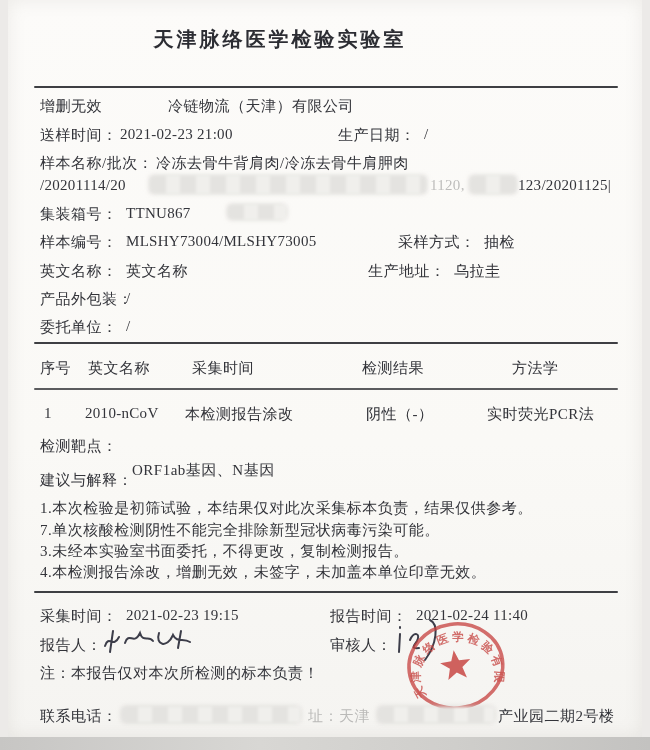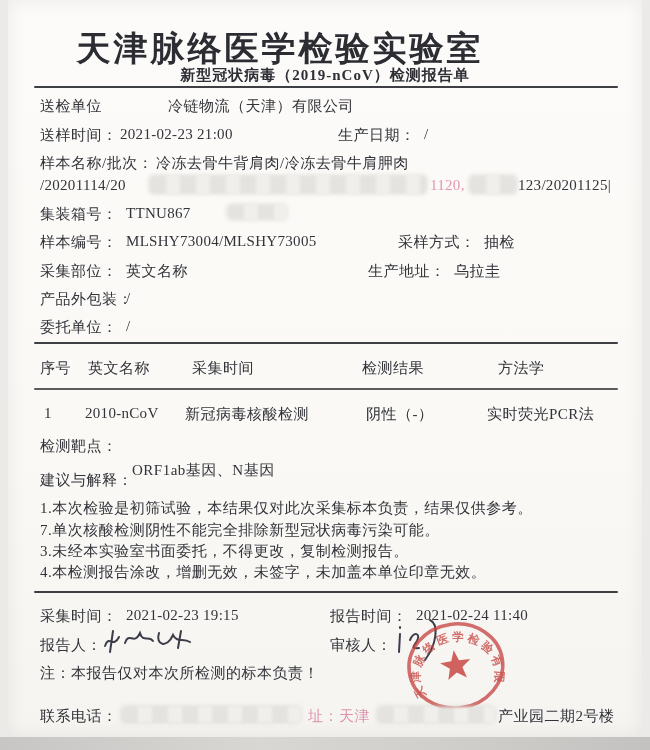--- a/index.html
+++ b/index.html
@@ -11,46 +11,45 @@
   .photo{position:relative;width:650px;height:750px;overflow:hidden;background:#eceae8;}
   .paper{
     position:absolute;left:8px;top:0;width:634px;height:737px;
     background:linear-gradient(180deg,#fcfbf9 0%,#faf9f6 60%,#f5f4f1 100%);
     box-shadow:inset 0 0 18px rgba(120,115,105,.12);
   }
   .bottom-strip{position:absolute;left:0;top:737px;width:650px;height:13px;
     background:linear-gradient(90deg,#c7c6c4 0%,#d8d7d4 40%,#cfcecb 70%,#c3c2c0 100%);}
   .abs{position:absolute;white-space:nowrap;}
   .t{color:#33343a;font-size:15px;letter-spacing:.5px;}
-  .title{font-size:34px;font-weight:bold;letter-spacing:3px;color:#2c2d33;width:560px;text-align:center;}
+  .title{font-size:20px;font-weight:bold;letter-spacing:3px;color:#2c2d33;width:560px;text-align:center;}
   .subtitle{font-size:15px;font-weight:bold;letter-spacing:1px;color:#2e2f35;width:650px;text-align:center;}
   .rule{position:absolute;left:34px;width:584px;height:2px;background:#3e3f43;border-radius:1px;}
   .rule.thin{height:2px;opacity:.85;}
   .blur{
     position:absolute;border-radius:3px;filter:blur(1.6px);
     background:repeating-linear-gradient(90deg,#e4e3e0 0 16px,#f0efec 16px 30px);
     box-shadow:0 0 4px rgba(200,198,194,.9);
   }
-  .faint{opacity:.45;color:#be185d;}
+  .faint{opacity:.45;color:#737373;}
   .sig{position:absolute;}
   .sig path{stroke:#3c3d49;stroke-width:2;fill:none;stroke-linecap:round;}
   .stamp{position:absolute;transform:rotate(-8deg);opacity:.88;}
   .mono-num{letter-spacing:.3px;}
 </style>
 </head>
 <body>
 
 <div class="photo">
   <div class="paper"></div>
 
   <div class="abs title" style="top:26px;left:0;">天津脉络医学检验实验室</div>
-  <div class="abs subtitle" style="top:66px;left:0;">新型冠状病毒（2019-nCoV）检测报告单</div>
   <div class="rule" style="top:86px;"></div>
 
-  <div class="abs t" style="top:97px;left:40px;">送检单位</div>
+  <div class="abs t" style="top:97px;left:40px;">增删无效</div>
   <div class="abs t" style="top:97px;left:168px;">冷链物流（天津）有限公司</div>
 
   <div class="abs t" style="top:126px;left:40px;">送样时间：</div>
   <div class="abs t mono-num" style="top:126px;left:120px;">2021-02-23 21:00</div>
   <div class="abs t" style="top:126px;left:338px;">生产日期：</div>
   <div class="abs t" style="top:126px;left:424px;">/</div>
 
   <div class="abs t" style="top:154px;left:40px;">样本名称/批次：</div>
   <div class="abs t" style="top:154px;left:156px;">冷冻去骨牛背肩肉/冷冻去骨牛肩胛肉</div>
 
@@ -62,44 +61,44 @@
 
   <div class="abs t" style="top:205px;left:40px;">集装箱号：</div>
   <div class="abs t mono-num" style="top:205px;left:126px;">TTNU867</div>
   <div class="blur" style="top:205px;left:228px;width:58px;height:14px;"></div>
 
   <div class="abs t" style="top:233px;left:40px;">样本编号：</div>
   <div class="abs t mono-num" style="top:233px;left:126px;">MLSHY73004/MLSHY73005</div>
   <div class="abs t" style="top:233px;left:398px;">采样方式：</div>
   <div class="abs t" style="top:233px;left:484px;">抽检</div>
 
-  <div class="abs t" style="top:262px;left:40px;">采集部位：</div>
+  <div class="abs t" style="top:262px;left:40px;">英文名称：</div>
   <div class="abs t" style="top:262px;left:126px;">英文名称</div>
   <div class="abs t" style="top:262px;left:368px;">生产地址：</div>
   <div class="abs t" style="top:262px;left:454px;">乌拉圭</div>
 
   <div class="abs t" style="top:290px;left:40px;">产品外包装：</div>
   <div class="abs t" style="top:290px;left:126px;">/</div>
 
   <div class="abs t" style="top:318px;left:40px;">委托单位：</div>
   <div class="abs t" style="top:318px;left:126px;">/</div>
 
   <div class="rule" style="top:342px;"></div>
 
   <div class="abs t" style="top:359px;left:40px;">序号</div>
   <div class="abs t" style="top:359px;left:88px;">英文名称</div>
   <div class="abs t" style="top:359px;left:192px;">采集时间</div>
   <div class="abs t" style="top:359px;left:362px;">检测结果</div>
-  <div class="abs t" style="top:359px;left:498px;">方法学</div>
+  <div class="abs t" style="top:359px;left:512px;">方法学</div>
 
   <div class="rule thin" style="top:388px;"></div>
 
   <div class="abs t" style="top:405px;left:44px;">1</div>
   <div class="abs t mono-num" style="top:405px;left:85px;">2010-nCoV</div>
-  <div class="abs t" style="top:405px;left:185px;">新冠病毒核酸检测</div>
+  <div class="abs t" style="top:405px;left:185px;">本检测报告涂改</div>
   <div class="abs t" style="top:405px;left:366px;">阴性（-）</div>
   <div class="abs t" style="top:405px;left:487px;">实时荧光PCR法</div>
 
   <div class="abs t" style="top:437px;left:40px;">检测靶点：</div>
   <div class="abs t" style="top:437px;left:132px;margin-top:24px;">ORF1ab基因、N基因</div>
 
   <div class="abs t" style="top:471px;left:40px;">建议与解释：</div>
   <div class="abs t" style="top:499px;left:40px;">1.本次检验是初筛试验，本结果仅对此次采集标本负责，结果仅供参考。</div>
   <div class="abs t" style="top:521px;left:40px;">7.单次核酸检测阴性不能完全排除新型冠状病毒污染可能。</div>
   <div class="abs t" style="top:542px;left:40px;">3.未经本实验室书面委托，不得更改，复制检测报告。</div>

